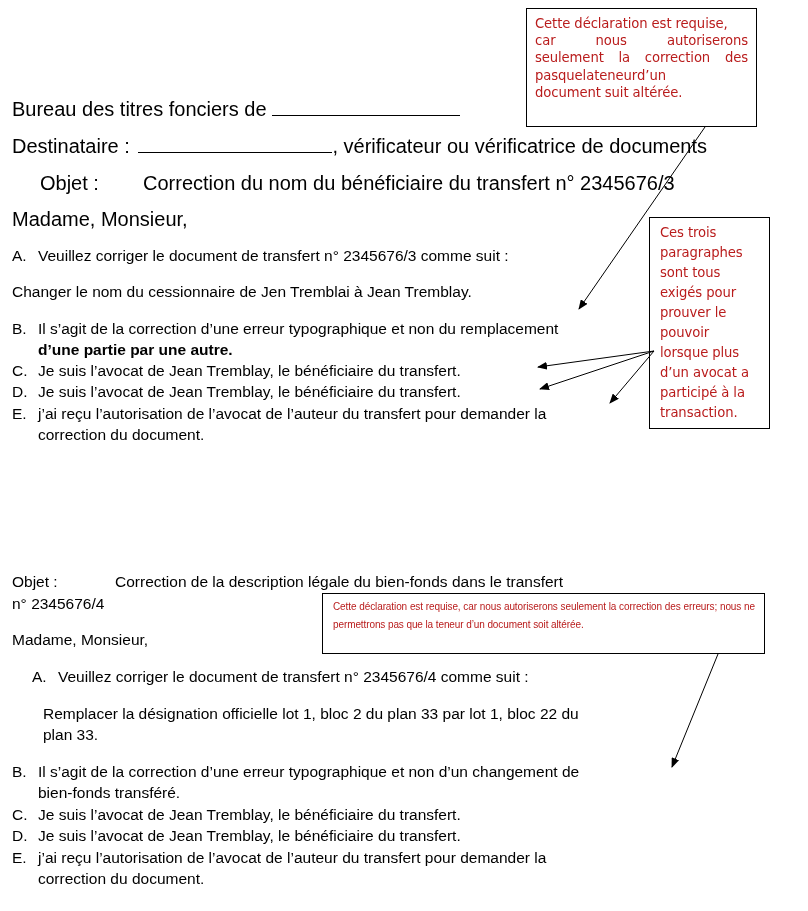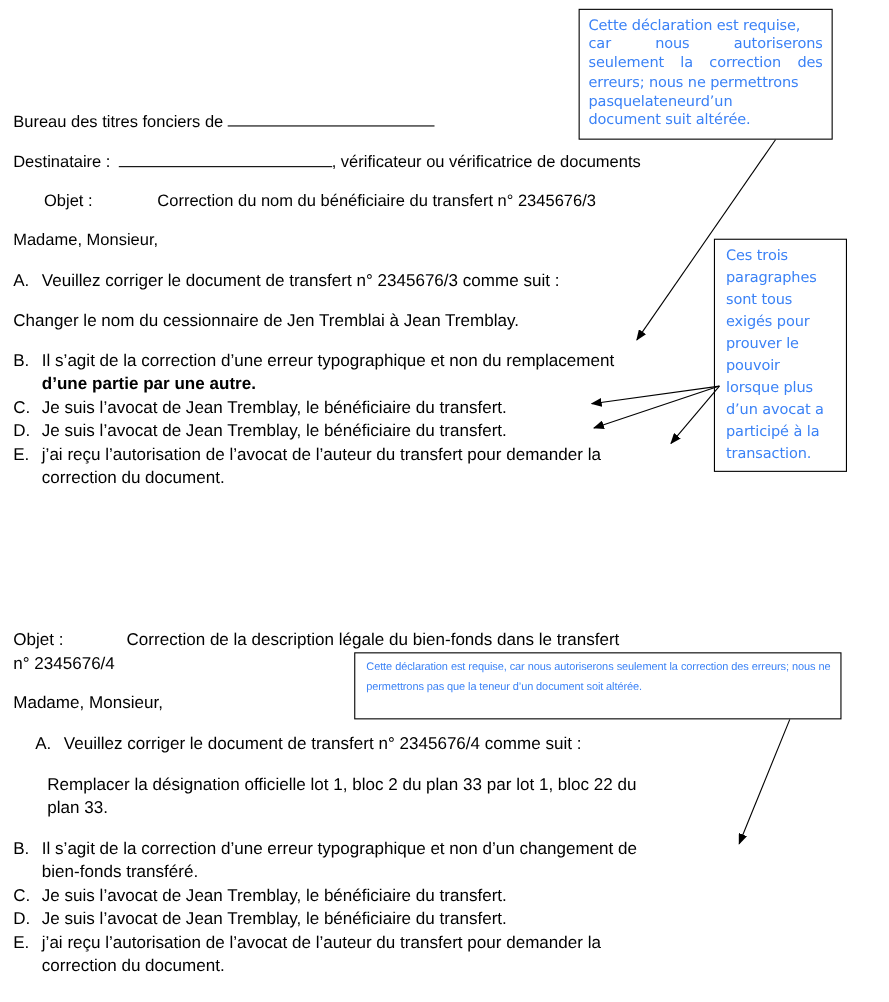--- a/index.html
+++ b/index.html
@@ -1,19 +1,19 @@
 <!DOCTYPE html>
 <html><head>
 <meta charset="utf-8">
 <style>
   html, body { margin:0; padding:0; background:#ffffff; }
   body { width:808px; height:911px; position:relative; overflow:hidden; font-family:"DejaVu Sans", sans-serif; color:#000; }
   .t { position:absolute; font-size:14.5px; line-height:20px; white-space:nowrap; font-family:"DejaVu Sans", sans-serif; letter-spacing:-0.6px; transform-origin:left top; }
-  .cond { font-family:"Liberation Sans", sans-serif; letter-spacing:0; font-size:15px; }
-  .box { position:absolute; border:1px solid #000; background:#fff; font-family:"DejaVu Sans", sans-serif; color:#3b82f6; box-sizing:border-box; }
+  .cond { font-family:"Liberation Sans", sans-serif; letter-spacing:0; font-size:20px; }
+  .box { position:absolute; border:1px solid #000; background:#fff; font-family:"DejaVu Sans", sans-serif; color:#b91c1c; box-sizing:border-box; }
   .box1 { left:526px; top:8px; width:231px; height:119px; padding:6px 8px 4px 8px; font-size:13.2px; line-height:17.2px; text-align:justify; text-align-last:left; letter-spacing:-0.1px;}
   .box2 { left:649px; top:217px; width:121px; height:212px; padding:5px 8px 4px 10px; font-size:13.2px; line-height:20px; letter-spacing:-0.1px;}
   .box3 { left:322px; top:593px; width:443px; height:61px; padding:4px 9px 4px 10px; font-size:10px; line-height:17.5px; text-align:justify; text-align-last:left; font-family:"Liberation Sans", sans-serif; letter-spacing:-0.1px;}
   .blank { display:inline-block; border-bottom:1px solid #000; height:15px; vertical-align:baseline; }
   svg.arrows { position:absolute; left:0; top:0; width:808px; height:911px; pointer-events:none; }
   .lbl { display:inline-block; width:103px; }
   .item { position:absolute; font-size:15.5px; line-height:21px; font-family:"Liberation Sans", sans-serif; white-space:nowrap; }
   .item .letter { display:inline-block; width:26px; }
 </style>
 </head>
@@ -25,21 +25,20 @@
     <span>car</span>
       <span>nous</span>
       <span>autoriserons</span>
   </div>
   <div style="display:flex;justify-content:space-between;">
     <span>seulement</span>
       <span>la</span>
       <span>correction</span>
       <span>des</span>
   </div>
-  <div>erreurs; nous ne permettrons</div>
   <div style="display:flex;justify-content:flex-start;">
     <span>pas</span>
       <span>que</span>
       <span>la</span>
       <span>teneur</span>
       <span>d’un</span>
   </div>
   <div>document suit altérée.</div>
 </div>
 

